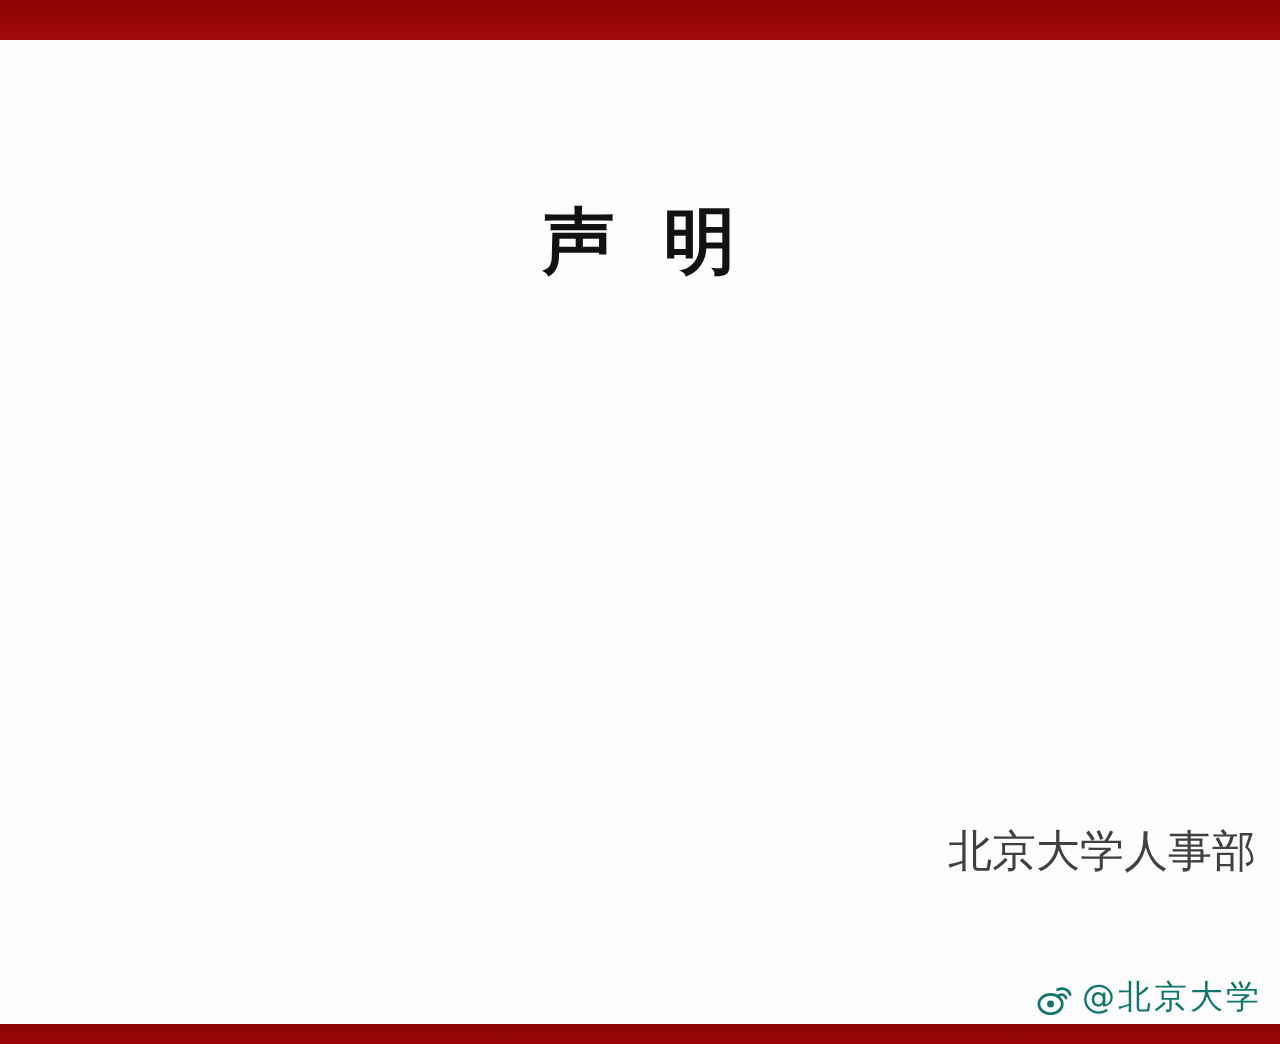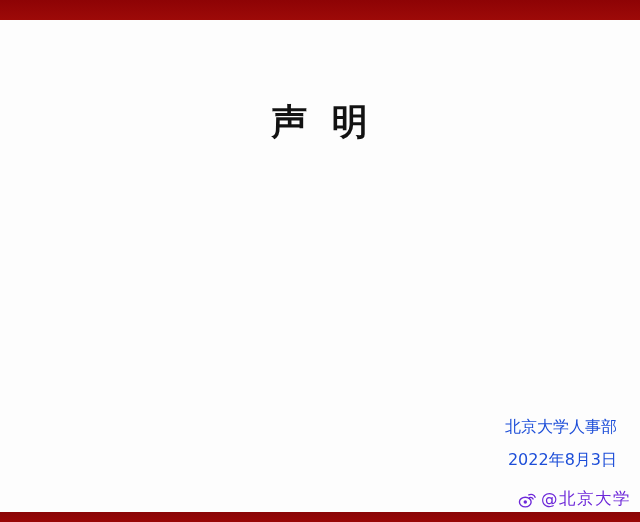--- a/index.html
+++ b/index.html
@@ -61,34 +61,34 @@
     white-space: normal;
     text-align: justify;
     text-align-last: justify;
   }
   .body-line.indent {
     text-indent: 2em;
   }
   .sign-block {
     position: absolute;
     top: 410px;
-    right: 23px;
+    right: 12px;
     text-align: right;
-    font-size: 16px;
+    font-size: 22px;
     line-height: 33px;
-    color: #1d4ed8;
+    color: #404040;
   }
   .watermark {
     position: absolute;
     right: 9px;
     bottom: 13px;
     display: flex;
     align-items: center;
     gap: 4px;
-    color: #6d28d9;
+    color: #0f766e;
     font-size: 16.5px;
     letter-spacing: 1.5px;
     line-height: 1;
     user-select: none;
   }
   .watermark svg {
     display: block;
   }
 </style>
 </head>
@@ -96,21 +96,20 @@
 
 <div class="page">
 
   <div class="red-bar top"></div>
 
   <h1 class="title">声 明</h1>
 
 
   <div class="sign-block">
     <div>北京大学人事部</div>
-    <div>2022年8月3日</div>
   </div>
 
   <div class="watermark">
     <span>
       <svg width="19" height="19" viewBox="0 0 24 24" fill="none">
         <ellipse cx="9.2" cy="15.2" rx="7.4" ry="6.1" stroke="currentColor" stroke-width="1.7"></ellipse>
         <circle cx="9.2" cy="15.2" r="2.2" fill="currentColor"></circle>
         <path d="M13.6 6.2 C16.8 4.6 20.6 5.8 21.6 9.2" stroke="currentColor" stroke-width="1.7" stroke-linecap="round"></path>
         <path d="M14.6 9.6 C16.4 8.8 18.4 9.5 19.0 11.4" stroke="currentColor" stroke-width="1.7" stroke-linecap="round"></path>
       </svg>

